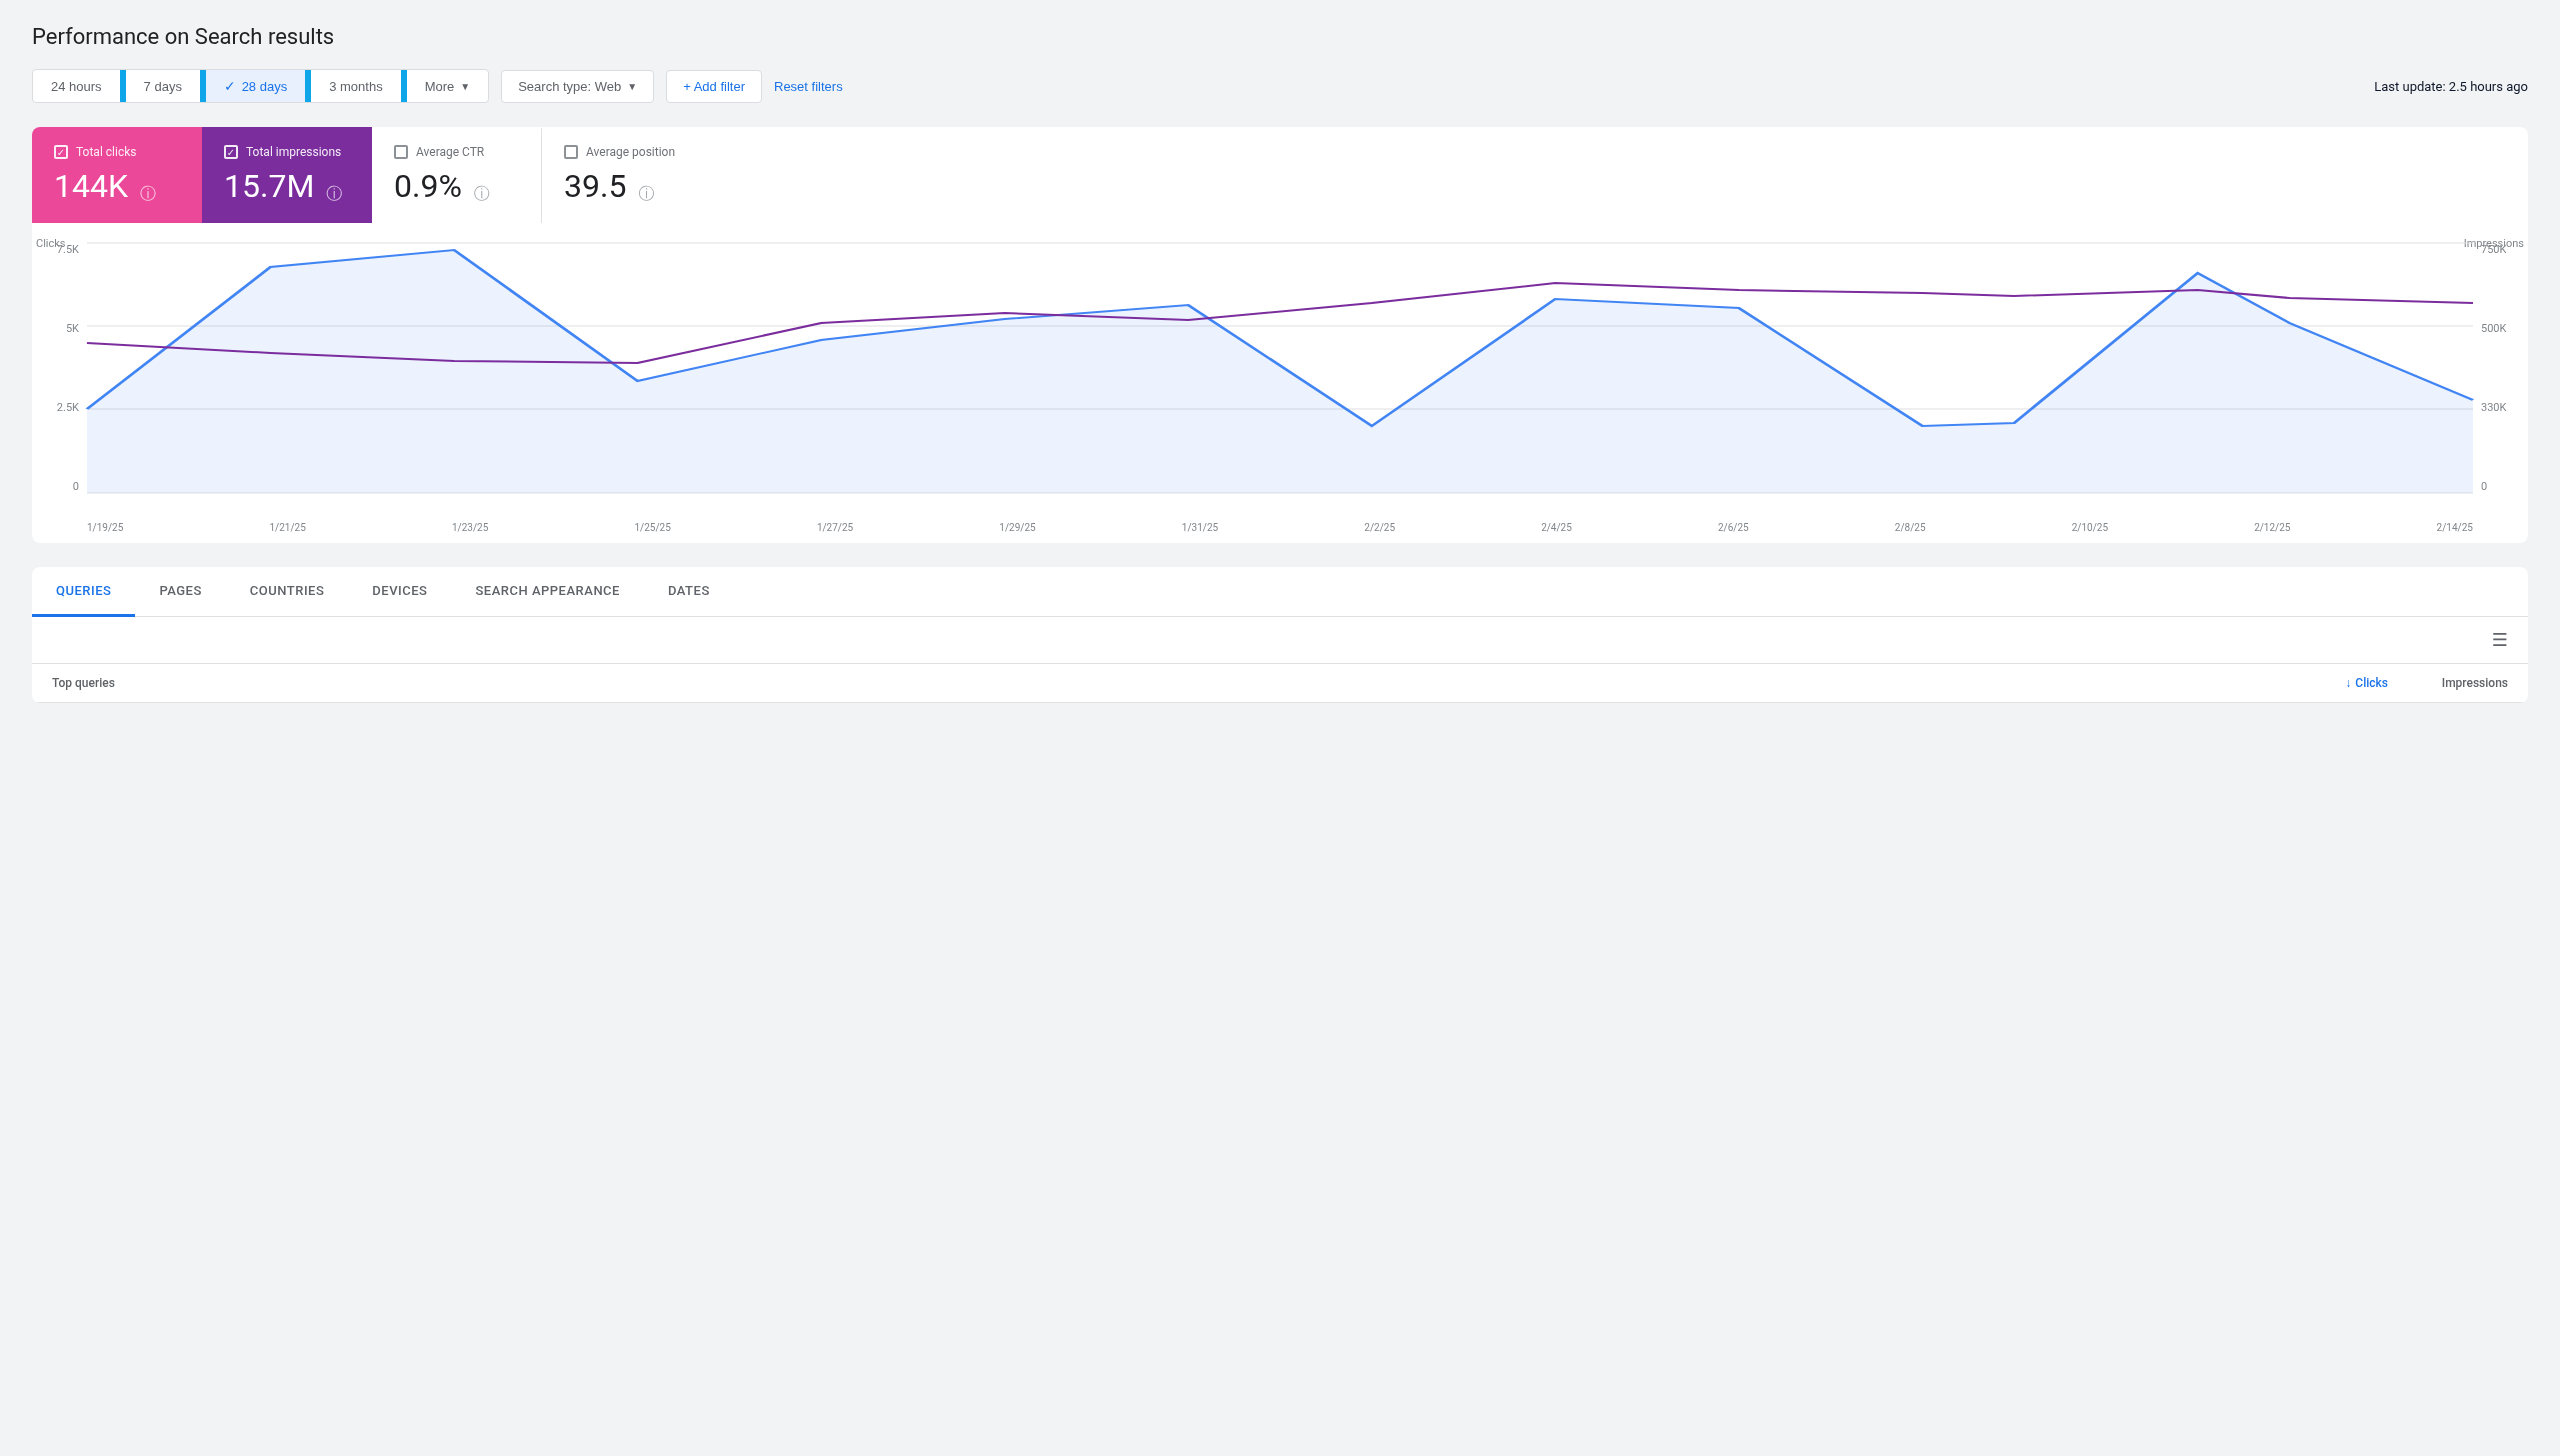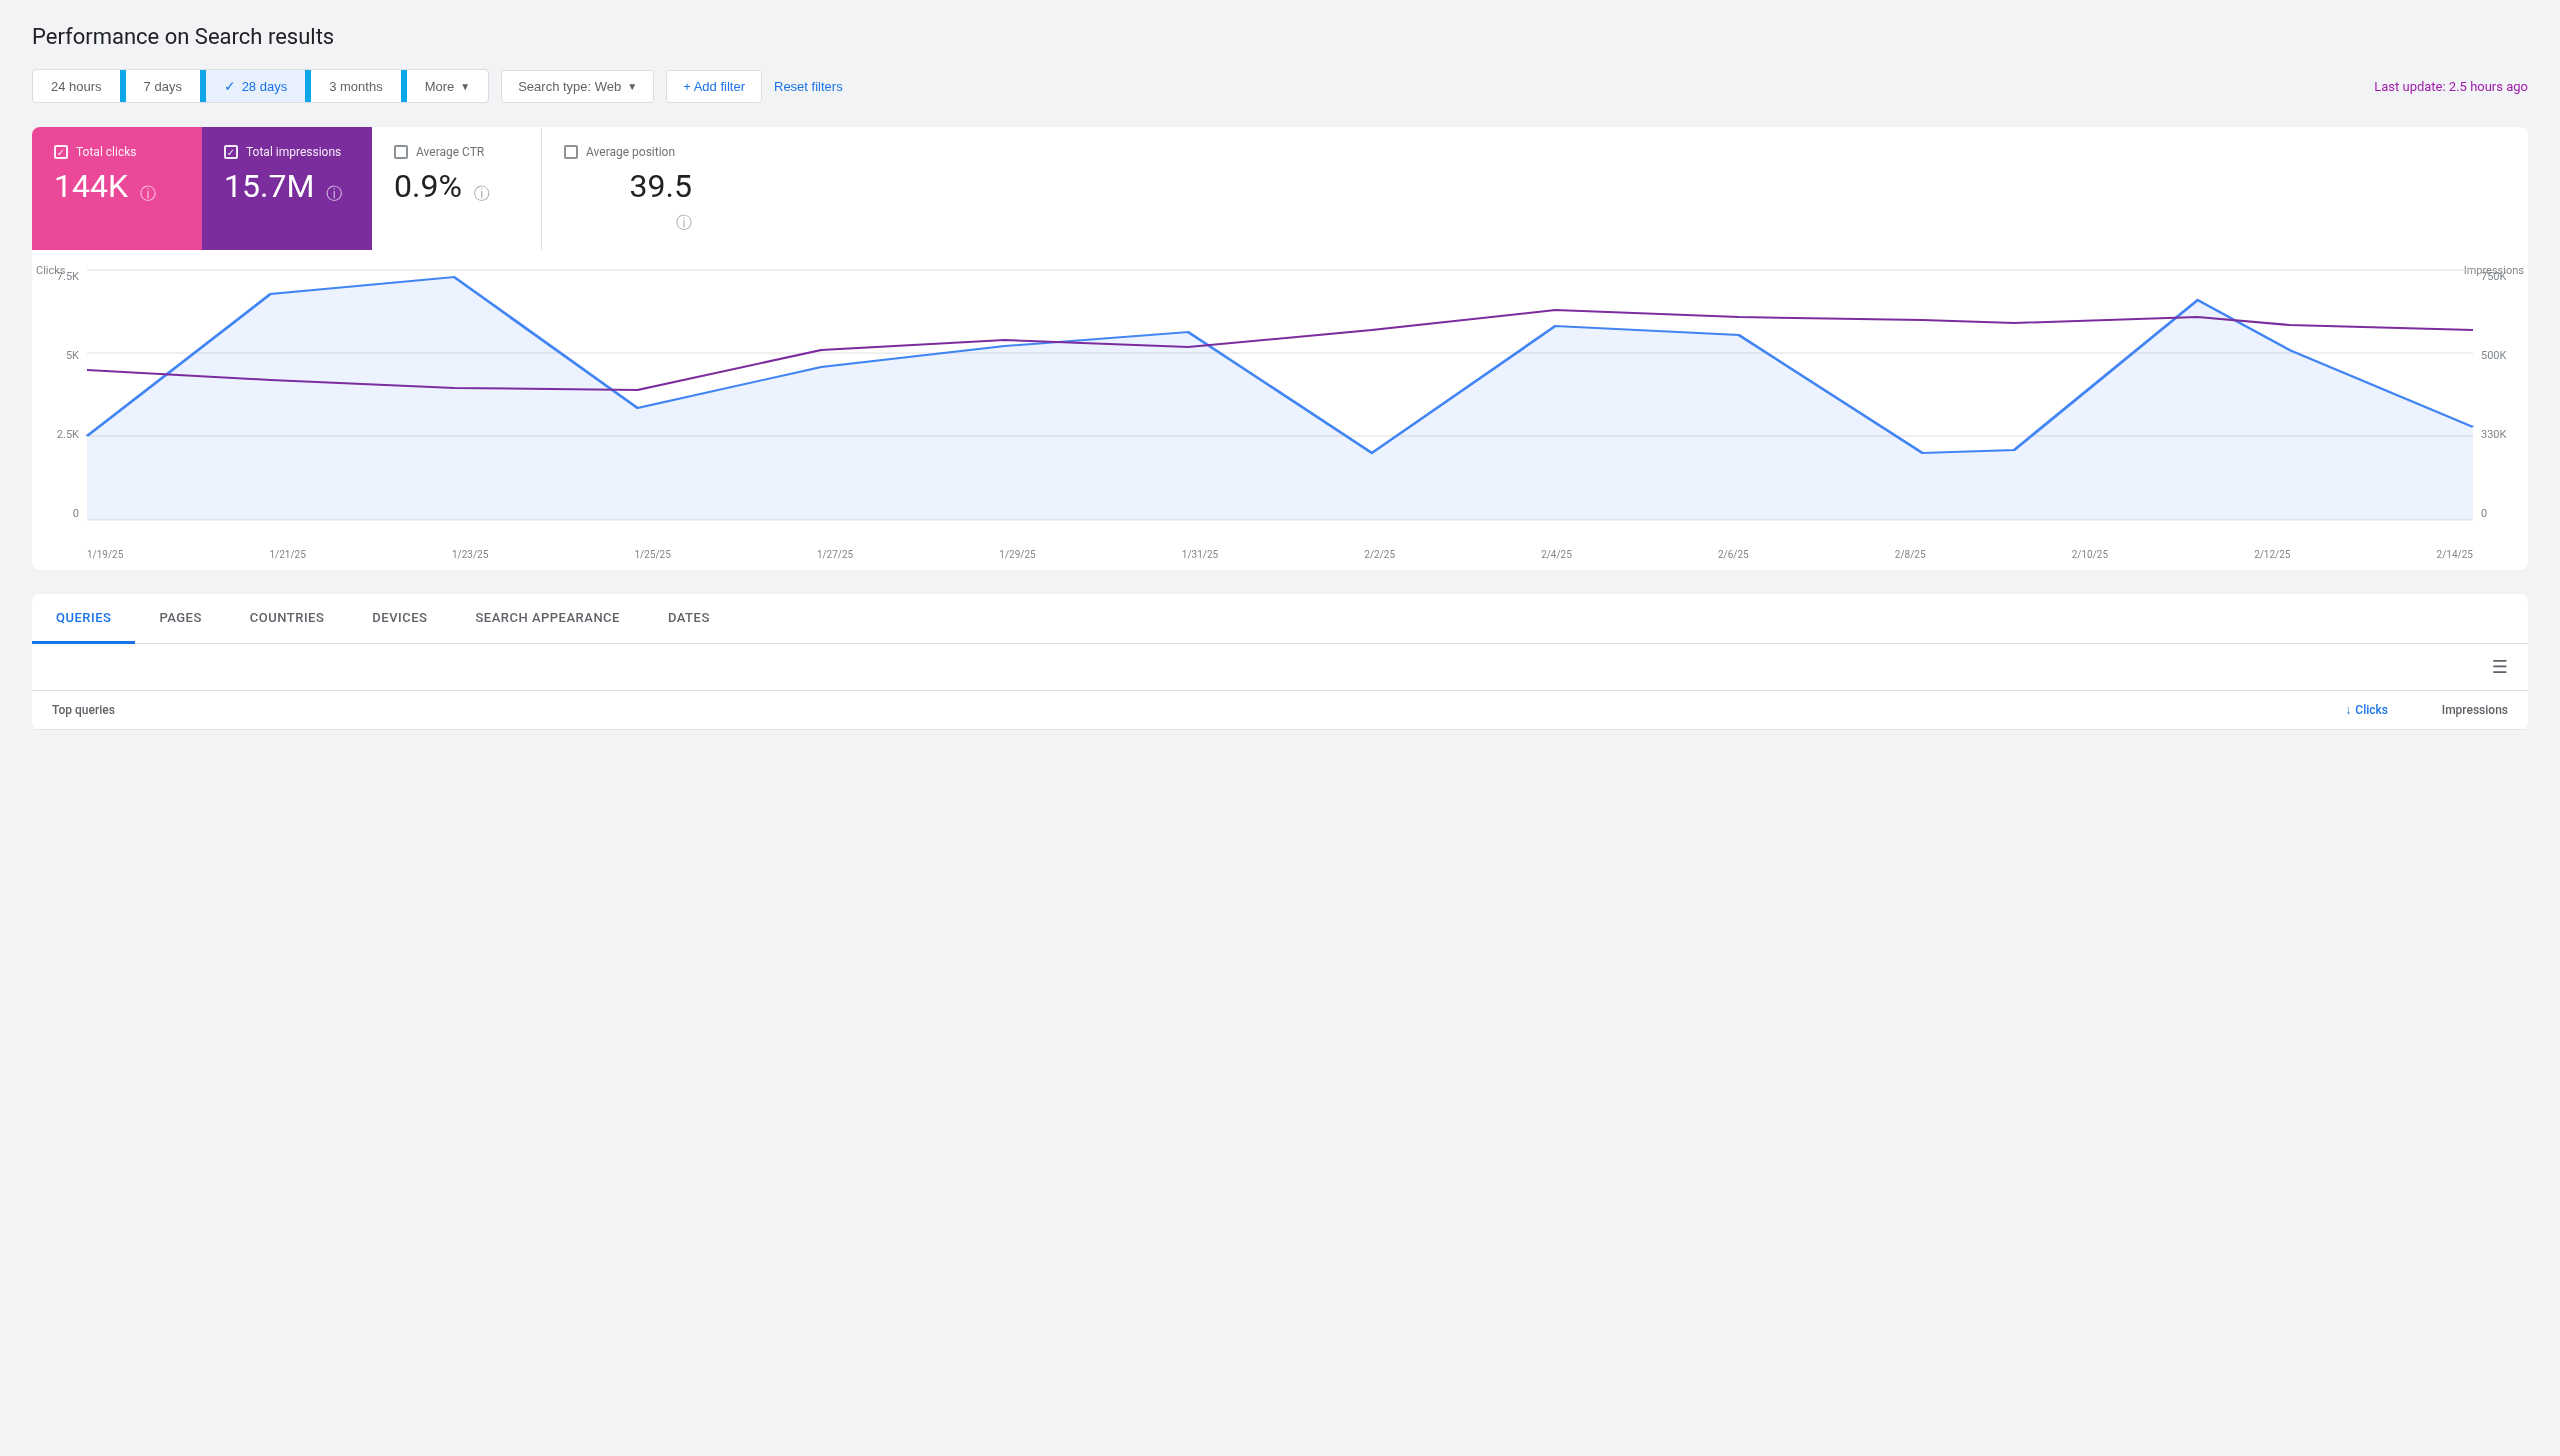--- a/index.html
+++ b/index.html
@@ -79,21 +79,21 @@
       background: none;
       border: none;
       color: #1a73e8;
       cursor: pointer;
       font-size: 13px;
       font-weight: 500;
     }
     .last-update {
       margin-left: auto;
       font-size: 13px;
-      color: #a21caf;
+      color: #0f172a;
     }
     .metrics-row {
       display: flex;
       margin-bottom: 0;
     }
     .metric-tile {
       padding: 16px 20px;
       cursor: pointer;
       border: 2px solid transparent;
       min-width: 170px;
@@ -372,21 +372,21 @@
           <span class="metric-value-inactive">0.9%</span>
           <span class="metric-info" style="color:#80868b;">ⓘ</span>
         </div>
       </div>
 
       <div class="metric-tile inactive" style="border-bottom:none;border-right:none;">
         <div class="metric-header">
           <div class="metric-checkbox unchecked"></div>
           <span class="metric-label-inactive">Average position</span>
         </div>
-        <div style="display:flex;align-items:flex-end;gap:8px;flex-direction:column;">
+        <div style="display:flex;align-items:flex-end;gap:8px;">
           <span class="metric-value-inactive">39.5</span>
           <span class="metric-info" style="color:#80868b;">ⓘ</span>
         </div>
       </div>
     </div>
 
     <div class="chart-wrapper">
 
       <div style="position:absolute;left:4px;top:14px;font-size:11px;color:#80868b;">Clicks</div>
 

